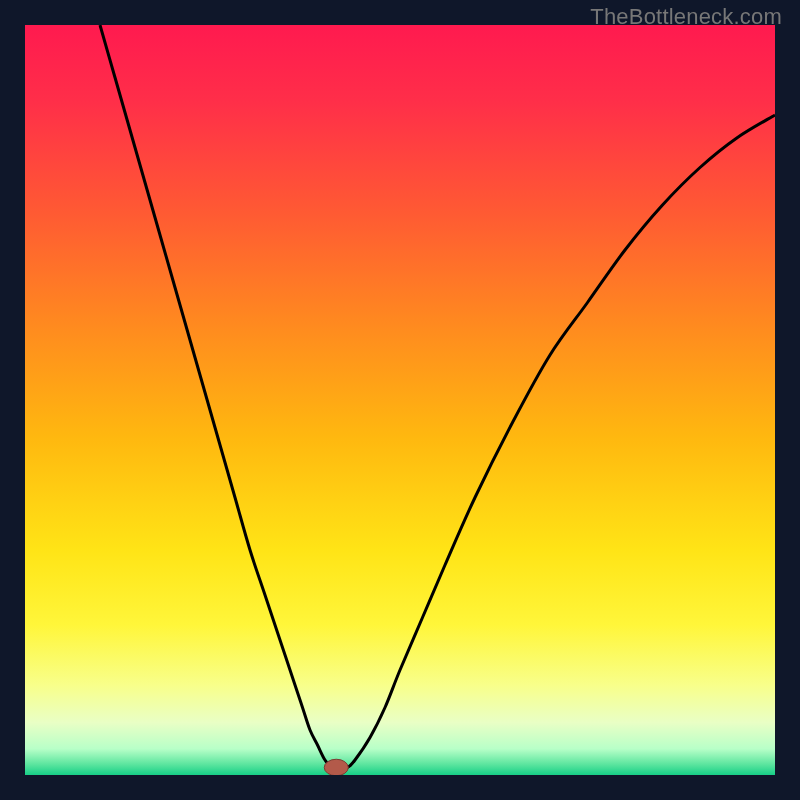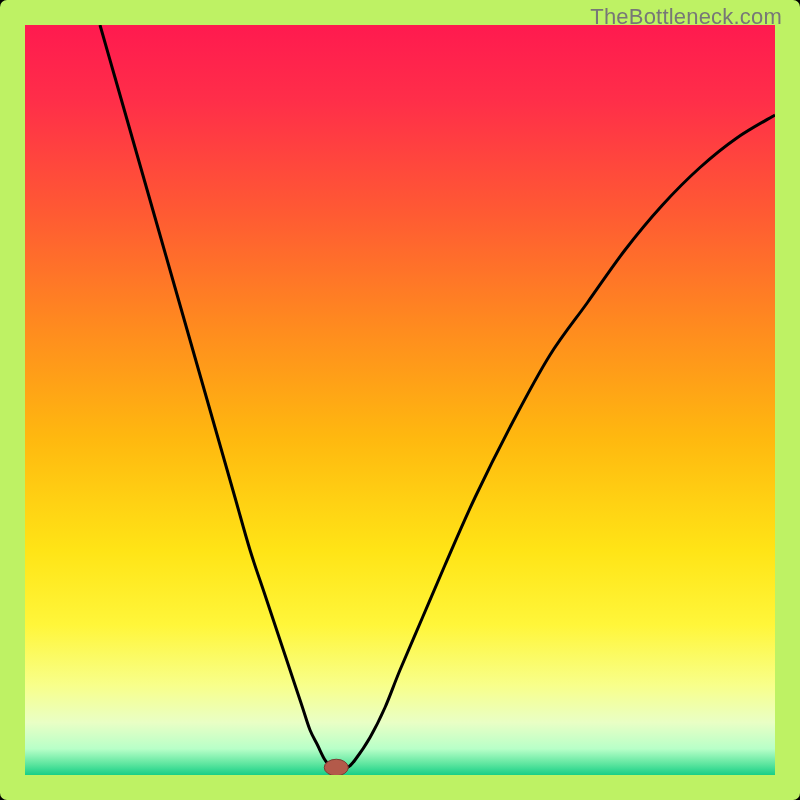--- a/index.html
+++ b/index.html
@@ -8,22 +8,21 @@
     width: 800px;
     height: 800px;
     background: #000;
     overflow: hidden;
     font-family: Arial, Helvetica, sans-serif;
   }
   .frame {
     position: relative;
     width: 800px;
     height: 800px;
-    background: #bef264;
-    border-radius: 7px;
+    background: #0f172a;
   }
   .watermark {
     position: absolute;
     top: 4px;
     right: 18px;
     color: #777;
     font-size: 22px;
     letter-spacing: 0.2px;
     z-index: 10;
   }

